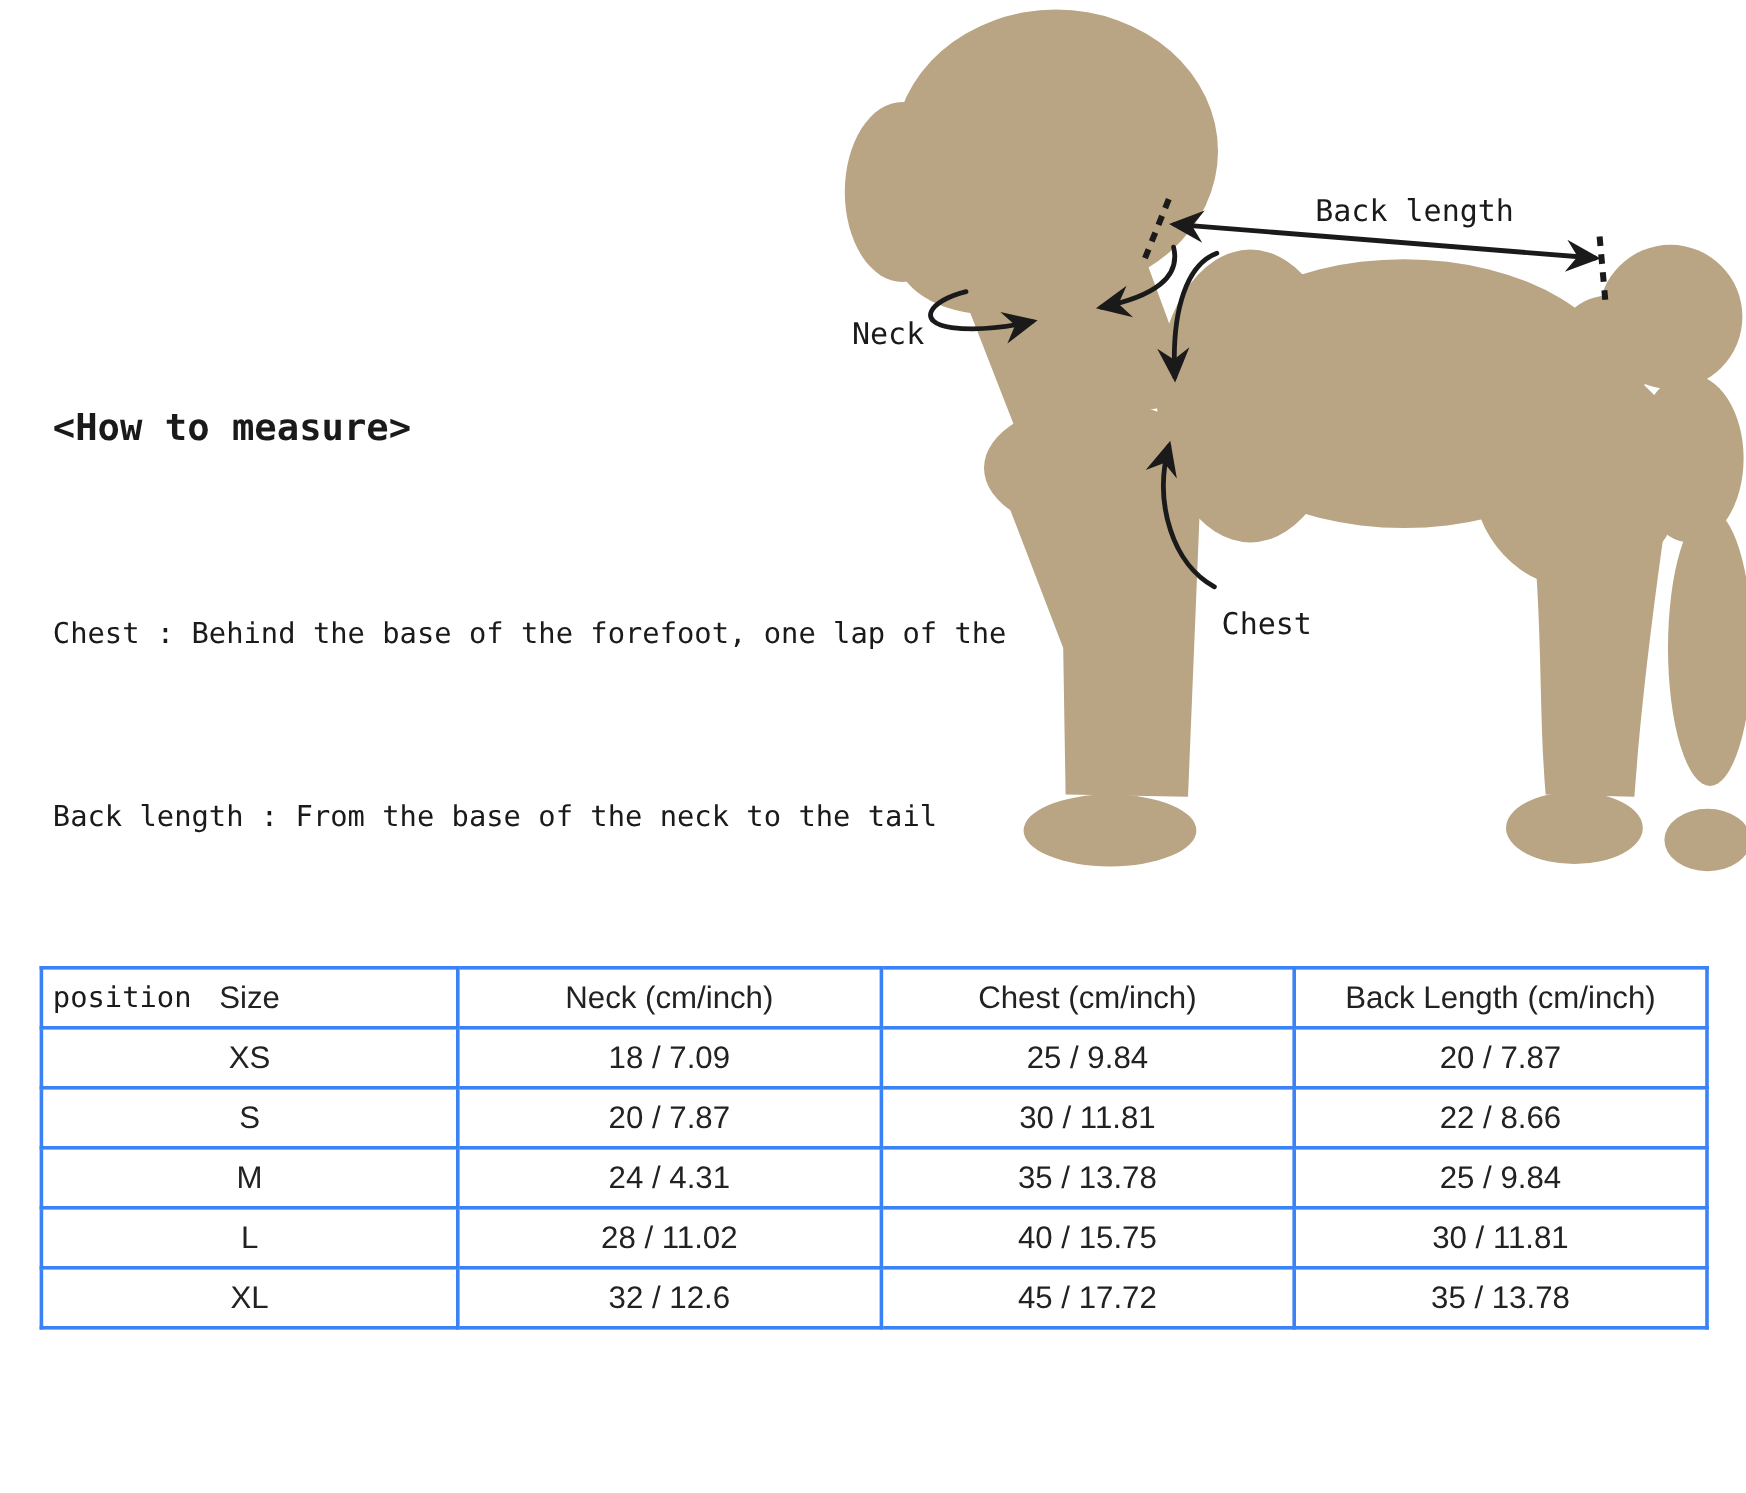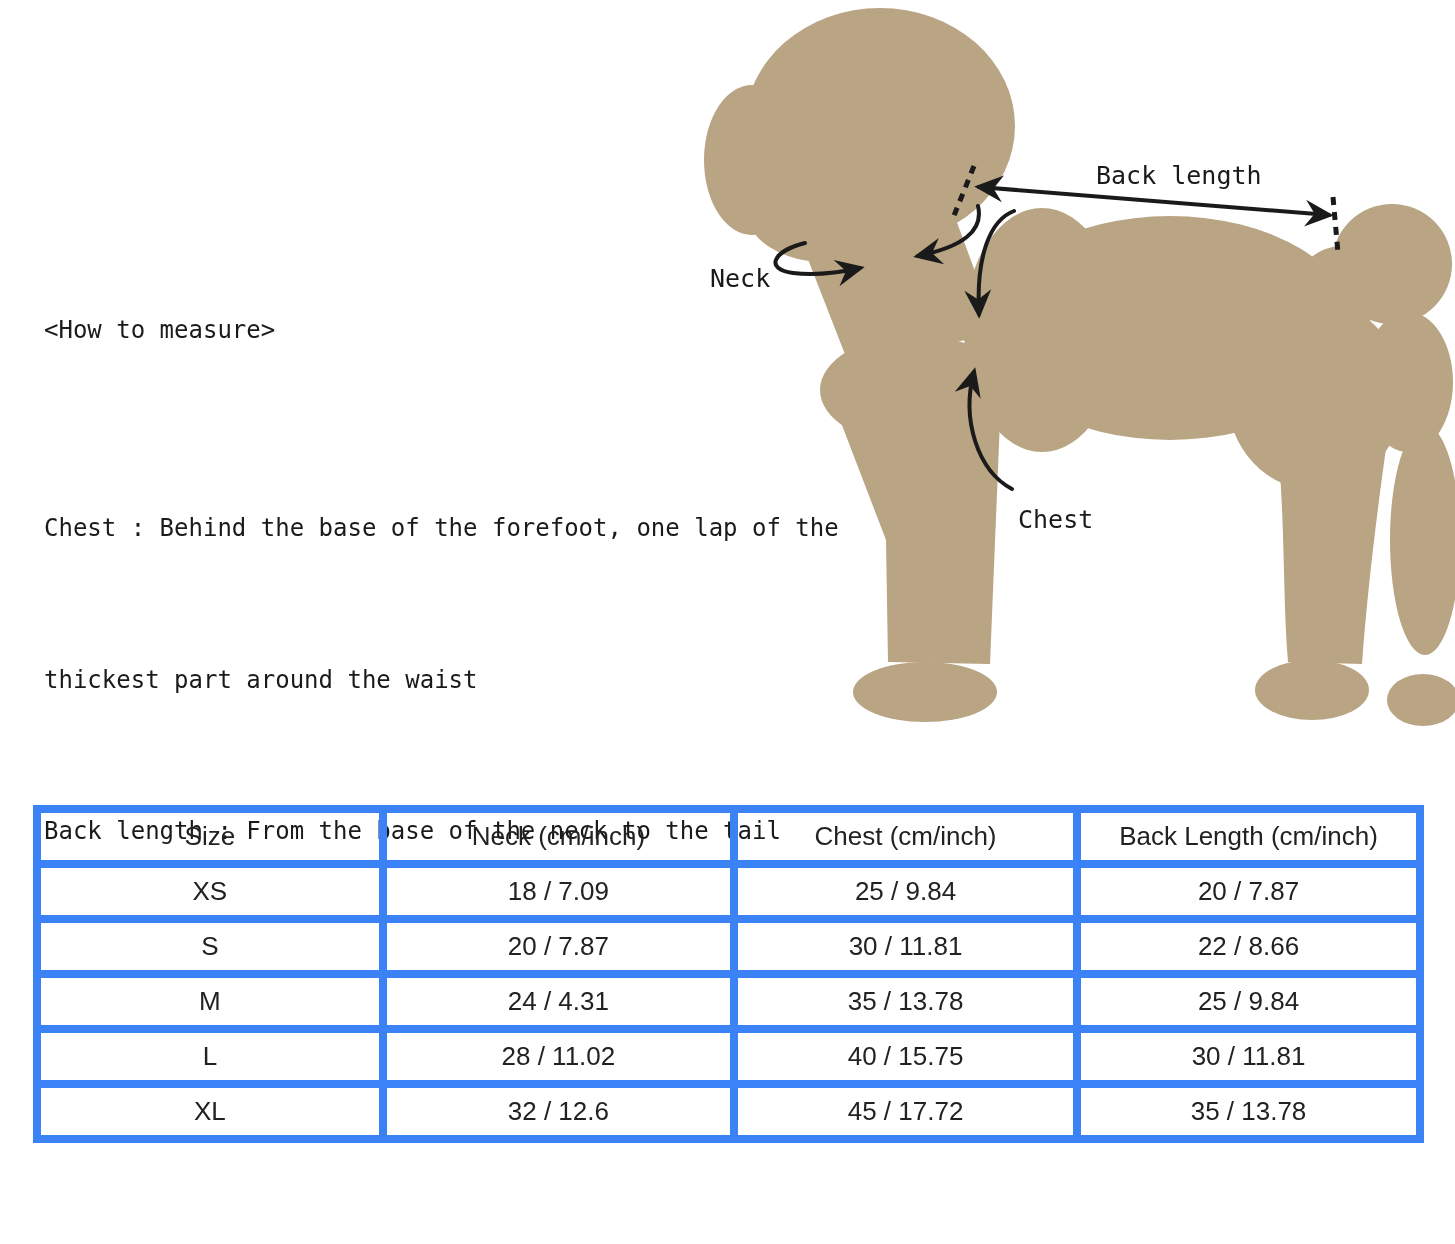--- a/index.html
+++ b/index.html
@@ -2,57 +2,57 @@
 <html><head>
 <meta charset="utf-8">
 <style>
   html,body { margin:0; padding:0; background:#ffffff; }
   .scene {
     position:relative; width:1455px; height:1244px; background:#ffffff;
     overflow:hidden; font-family:"DejaVu Sans Mono","Liberation Mono",monospace;
     color:#1a1a1a;
   }
   .instr-title {
-    position:absolute; left:44px; top:305px;
-    font-size:24px; line-height:50px; white-space:pre;
+    position:absolute; left:44px; top:332px;
+    font-size:31px; line-height:50px; white-space:pre;font-weight:bold;
   }
   .instr-body {
     position:absolute; left:44px; top:402px;
     font-size:24px; line-height:50.5px; white-space:pre;
   }
   .diagram-label { position:absolute; font-size:25px; font-weight:500; white-space:pre;text-align:right; }
   .lbl-neck  { left:710px;  top:264px; }
   .lbl-back  { left:1096px; top:161px; }
   .lbl-chest { left:1018px; top:505px; }
   .dog-svg { position:absolute; left:690px; top:0px; }
   .arrow { fill:none; stroke-width:4; stroke-linecap:round; }
   .tick  { fill:none; stroke-width:5; stroke-dasharray:8 7; stroke-linecap:butt; }
   .size-table {
     position:absolute; left:33px; top:805px; width:1391px;
     border-collapse:collapse; table-layout:fixed;
     font-family:"Liberation Sans","DejaVu Sans",sans-serif;
     font-size:26px; color:#222222; text-align:center;
   }
   .size-table th, .size-table td {
-    border:8px solid #3b82f6; height:47px; padding:0;
+    border:3px solid #3b82f6; height:47px; padding:0;
     font-weight:400; vertical-align:middle;
   }
   .col-size { width:25.0%; } .col-neck { width:25.4%; }
   .col-chest { width:24.8%; } .col-back { width:24.8%; }
 </style>
 </head>
 <body>
 
 <div class="scene">
 
   <div class="instr-title">&lt;How to measure&gt;</div>
   <div class="instr-body">
     <div>Chest : Behind the base of the forefoot, one lap of the</div>
-    <div>thickest part around the waist</div>
     <div>Back length : From the base of the neck to the tail</div>
+    <div>position</div>
   </div>
 
   <svg class="dog-svg" width="765" height="760" viewBox="0 0 765 760">
     <defs>
       <marker id="ah" viewBox="0 0 10 10" refX="8" refY="5" markerWidth="8" markerHeight="8" orient="auto-start-reverse">
         <path d="M0.5 0.8 L9.5 5 L0.5 9.2 L3.5 5 Z" fill="#1a1a1a"></path>
       </marker>
     </defs>
 
     <g fill="#b9a483">

